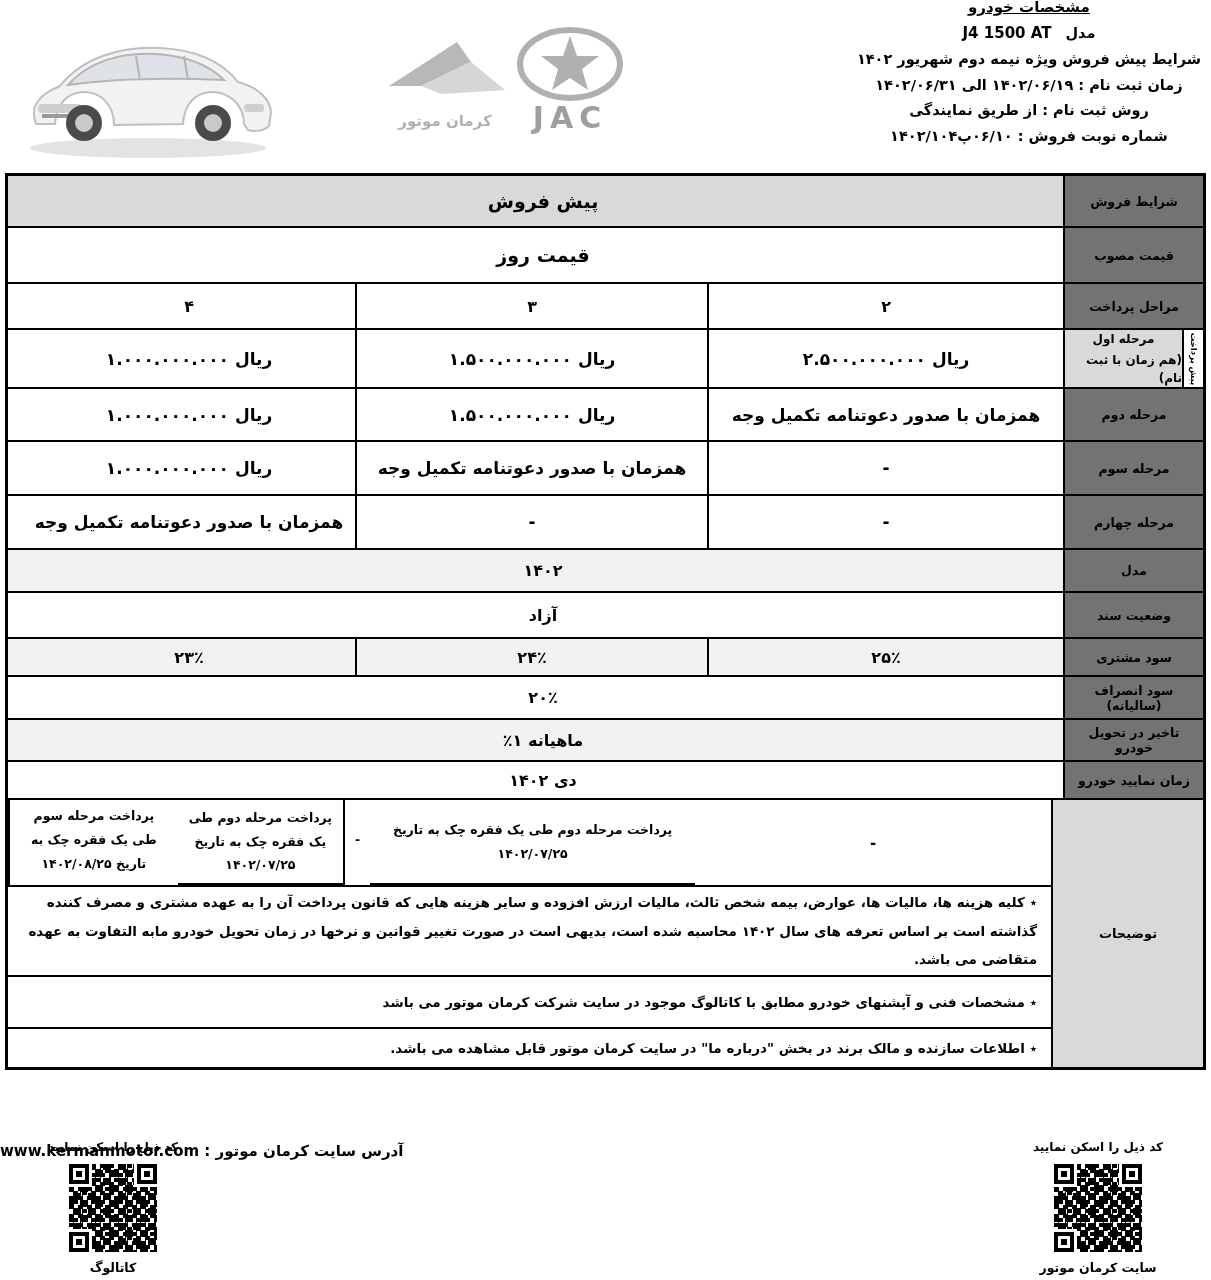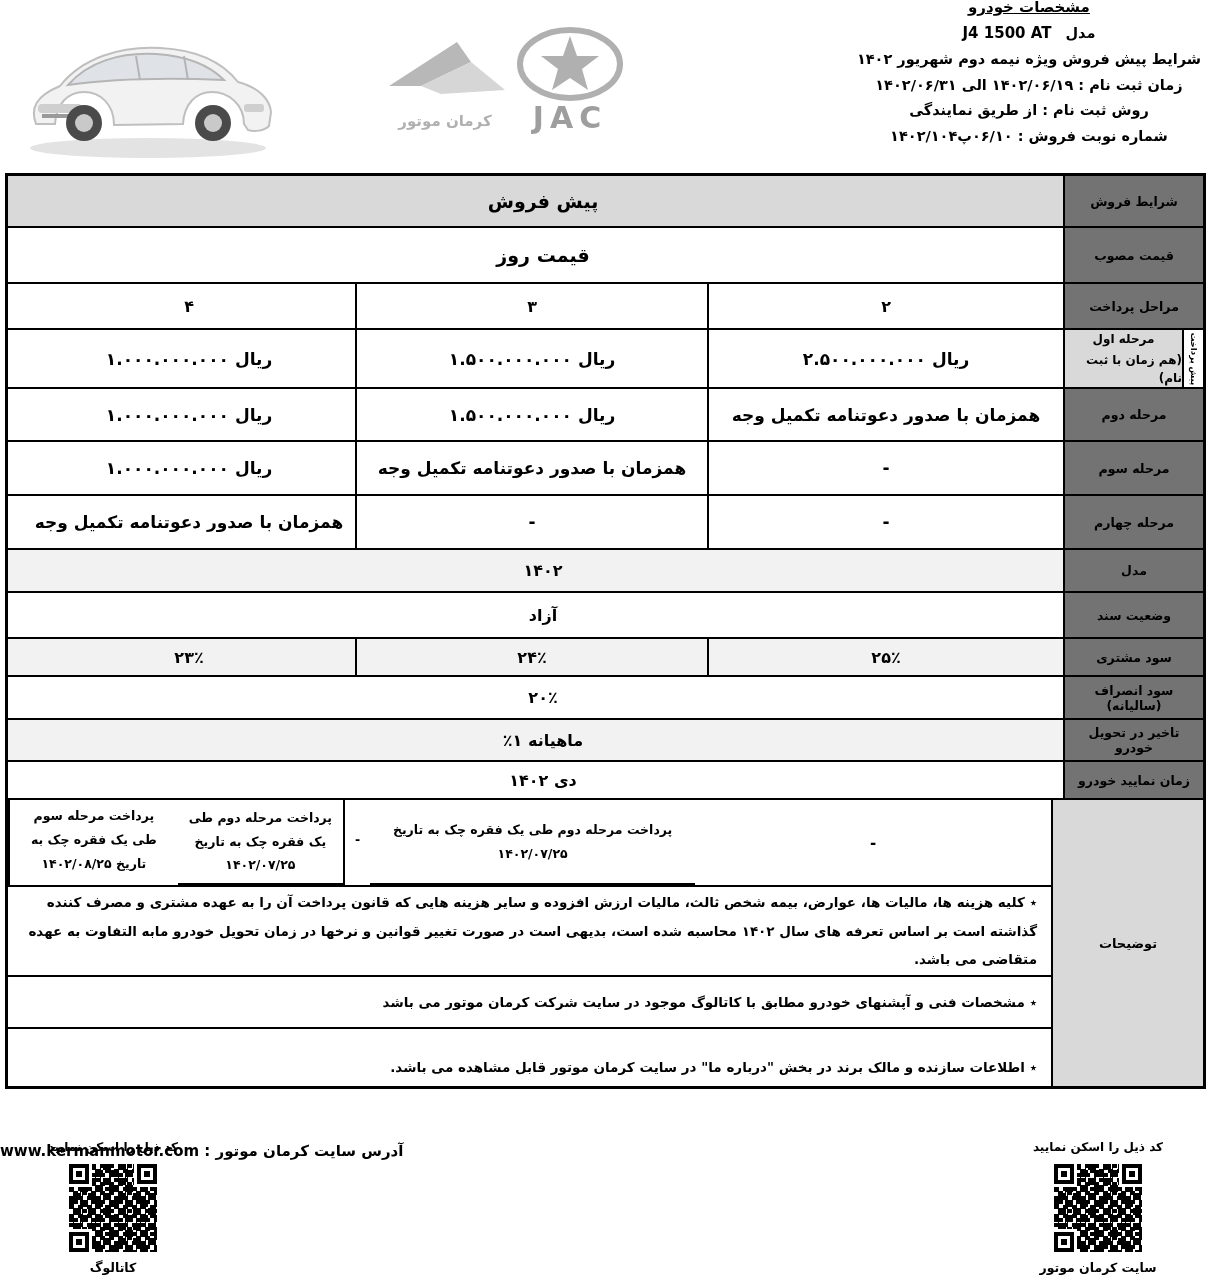--- a/index.html
+++ b/index.html
@@ -48,21 +48,21 @@
   .pg-c2{width:356px;display:flex;align-items:center;justify-content:center;font-size:15px;box-sizing:border-box;}
   .pg-col{display:flex;flex-direction:row;box-sizing:border-box;border-left:2px solid #000;}
   .pg-col.w3{width:352px;}
   .pg-col.w4{flex:1;}
   .pg-cell{display:flex;align-items:center;justify-content:center;text-align:center;
            font-size:12.5px;padding:4px 10px;box-sizing:border-box;line-height:1.9;}
   .pg-top{height:85px;border-bottom:2px solid #000;}
   .pg-bot{height:80px;}
   .note{display:flex;align-items:center;border-bottom:2px solid #000;box-sizing:border-box;
         font-size:13.5px;padding:4px 14px;text-align:right;line-height:2.1;}
-  .note:last-child{border-bottom:none;margin-top:19px;}
+  .note:last-child{border-bottom:none;}
 
   
   .f-center{position:absolute;top:1142px;left:0;width:100%;text-align:left;font-size:15px;}
   .f-block{position:absolute;top:1140px;width:170px;text-align:center;}
   .f-block.right{right:28px;}
   .f-block.left{left:28px;}
   .f-hint{font-size:12px;margin-bottom:10px;}
   .f-cap{font-size:12.5px;margin-top:8px;}
   .qr{width:88px;height:88px;margin:0 auto;position:relative;background-color:#fff;
       background-image:

